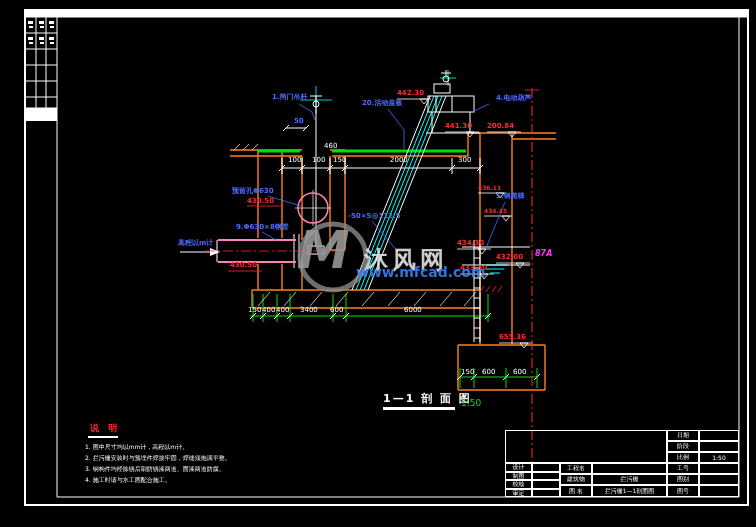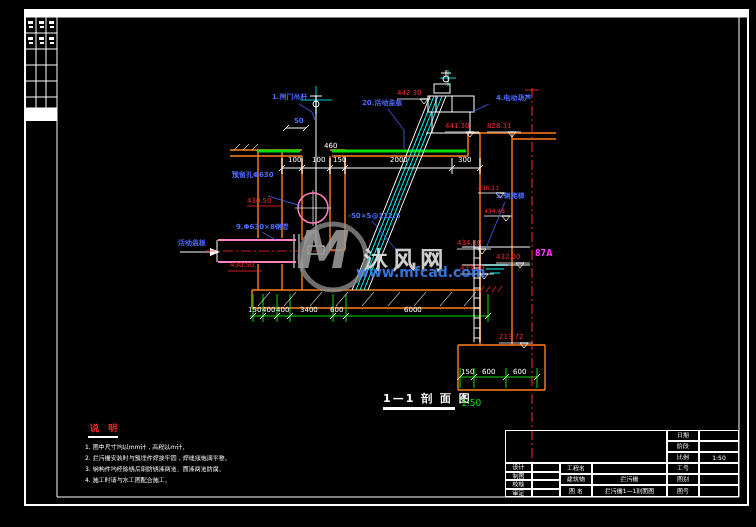--- a/index.html
+++ b/index.html
@@ -1,22 +1,22 @@
 <!DOCTYPE html>
 <html><head>
 <meta charset="utf-8">
 <style>
   html,body{margin:0;padding:0;background:#000;}
   #sheet{position:relative;width:756px;height:527px;background:#000;overflow:hidden;
          font-family:"DejaVu Sans",sans-serif;}
   #linework{position:absolute;left:0;top:0;z-index:1;}
   .l{position:absolute;line-height:1;white-space:nowrap;z-index:3;font-size:7px;
      font-family:"DejaVu Sans",sans-serif;}
-  .red{color:#ff2a2a;} .blue{color:#4d6bff;font-weight:bold;} .wht{color:#ffffff;}
-  .grn{color:#00e000;} .mag{color:#ff33ff;}
+  .red{color:#ff2a2a;font-weight:bold;} .blue{color:#4d6bff;font-weight:bold;} .wht{color:#ffffff;}
+  .grn{color:#00e000;} .mag{color:#ff33ff;font-style:italic;}
   .fs6{font-size:6px;} .fs8{font-size:8px;} .fs9{font-size:9px;} .fs11{font-size:11px;}
   .bold{font-weight:bold;}
   .bar{position:absolute;background:#fff;z-index:3;}
   .tbc{position:absolute;border:1px solid #fff;box-sizing:border-box;color:#fff;
        font-size:6px;display:flex;align-items:center;justify-content:center;
        z-index:3;overflow:hidden;white-space:nowrap;}
   #wm{position:absolute;left:292px;top:218px;width:190px;height:75px;z-index:4;opacity:.88;}
   #wm .logo{position:absolute;left:6px;top:2px;color:#9a9a9a;font-size:52px;
             font-weight:bold;font-style:italic;}
   #wm .site{position:absolute;left:72px;top:26px;color:#e9e9e9;font-size:24px;
@@ -123,37 +123,37 @@
 
     <path stroke="#4d6bff" stroke-width=".8" fill="none" d="
       M299 104 L312 112 L315 120 M388 109 L404 130 L404 149 M489 104 L472 112
       M505 202 L486 248 M262 232 L276 240 M268 196 L301 206 M372 221 L398 252"></path>
 
     <circle cx="333" cy="257" r="33" fill="none" stroke="#8a8a8a" stroke-width="5" opacity=".8"></circle>
   </svg>
 
   <div class="l red" style="left:397px;top:90px">442.30</div>
   <div class="l red" style="left:445px;top:123px">441.30</div>
-  <div class="l red" style="left:487px;top:123px">828.31</div>
+  <div class="l red" style="left:487px;top:123px">200.84</div>
   <div class="l red fs6" style="left:478px;top:185px">436.11</div>
   <div class="l red fs6" style="left:484px;top:208px">434.45</div>
   <div class="l red" style="left:457px;top:240px">434.30</div>
   <div class="l red" style="left:460px;top:265px">433.30</div>
   <div class="l red" style="left:496px;top:254px">432.00</div>
-  <div class="l red" style="left:499px;top:334px">213.72</div>
+  <div class="l red" style="left:499px;top:334px">655.36</div>
   <div class="l red" style="left:230px;top:262px">430.50</div>
   <div class="l red" style="left:247px;top:198px">430.50</div>
 
   <div class="l blue" style="left:272px;top:94px">1.闸门吊杆</div>
   <div class="l blue" style="left:362px;top:100px">20.活动盖板</div>
   <div class="l blue" style="left:496px;top:95px">4.电动葫芦</div>
   <div class="l blue" style="left:496px;top:193px">5.钢爬梯</div>
   <div class="l blue" style="left:236px;top:224px">9.Φ630×8钢管</div>
-  <div class="l blue" style="left:178px;top:240px">活动盖板</div>
-  <div class="l blue" style="left:232px;top:172px">预留孔Φ630</div>
+  <div class="l blue" style="left:178px;top:240px">高程以m计</div>
+  <div class="l blue" style="left:232px;top:188px">预留孔Φ630</div>
   <div class="l blue" style="left:348px;top:213px">-50×5@112.5</div>
   <div class="l blue" style="left:294px;top:118px">50</div>
 
   <div class="l wht" style="left:288px;top:157px">100</div>
   <div class="l wht" style="left:312px;top:157px">100</div>
   <div class="l wht" style="left:333px;top:157px">150</div>
   <div class="l wht" style="left:390px;top:157px">2000</div>
   <div class="l wht" style="left:458px;top:157px">300</div>
   <div class="l wht" style="left:324px;top:143px">460</div>
   <div class="l wht" style="left:248px;top:307px">150</div>

